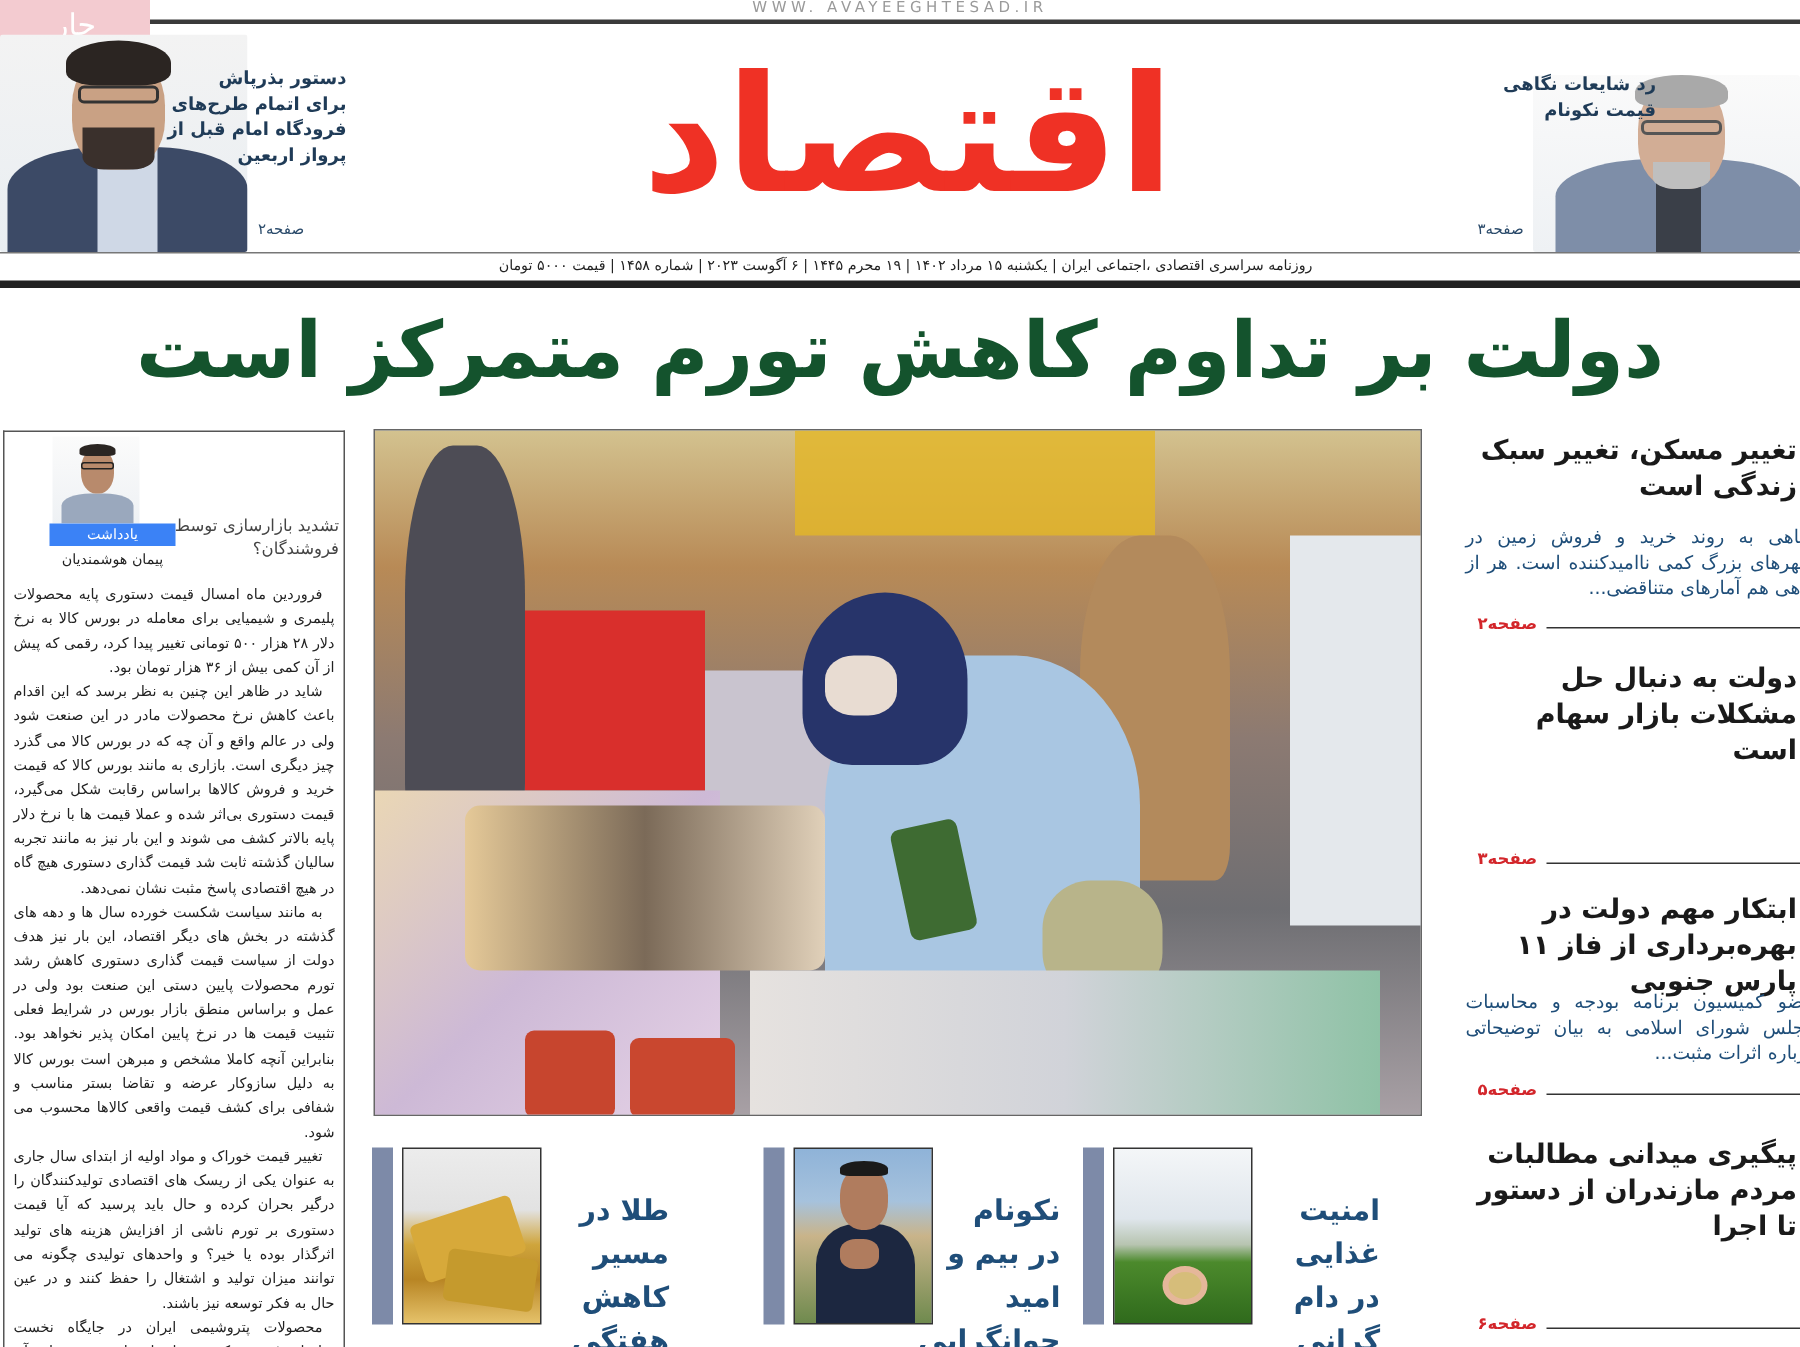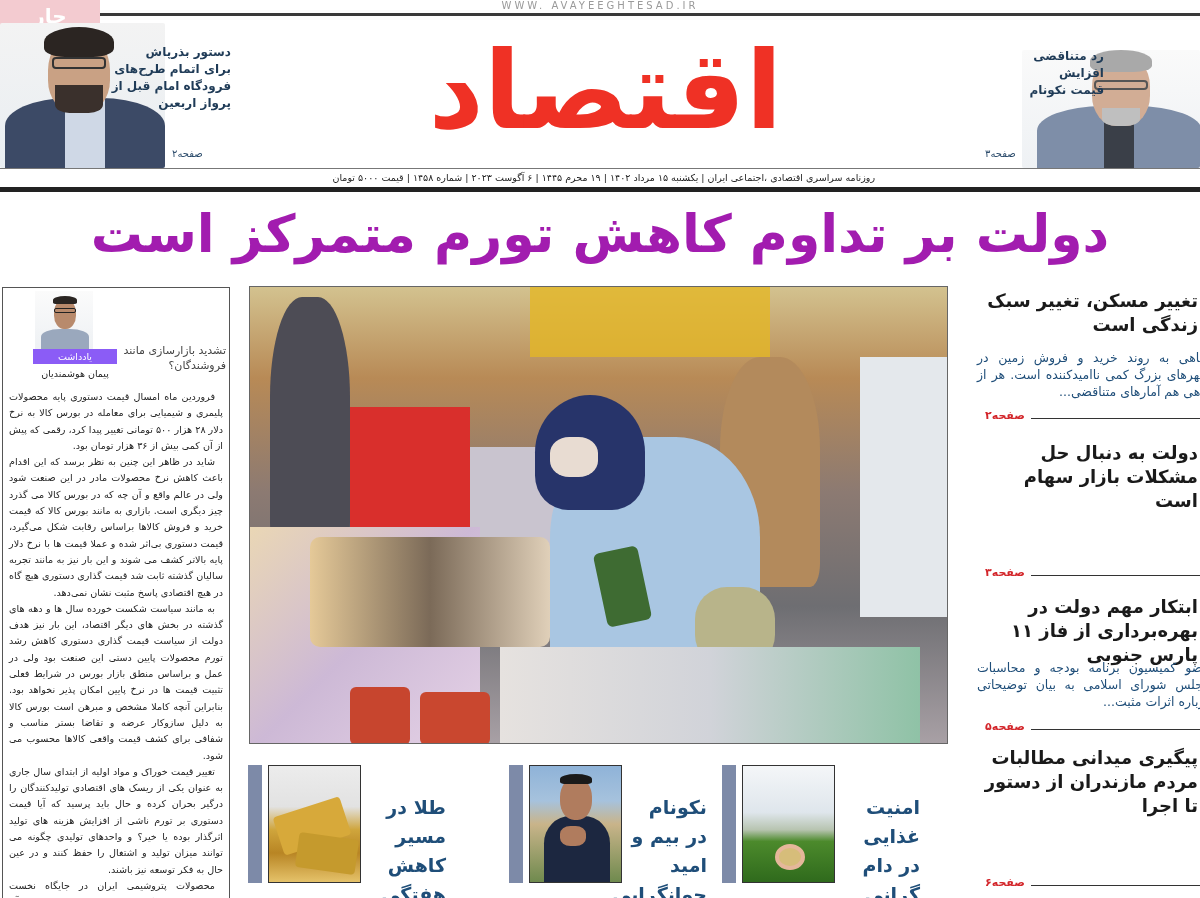--- a/index.html
+++ b/index.html
@@ -6,21 +6,21 @@
   html, body { width: 1200px; height: 898px; overflow: hidden; background: #ffffff; }
   body { position: relative; font-family: "DejaVu Sans", sans-serif; color: #1a1a1a; direction: rtl; }
 
   .abs { position: absolute; }
 
   
   .site-url { left: 0; width: 1200px; top: 0; text-align: center; direction: ltr; font-family: "DejaVu Sans", sans-serif;
     font-size: 10px; letter-spacing: 3px; color: #9a9a9a; }
   .rule-top { left: 100px; right: 0; top: 13px; height: 3px; background: #3a3a3a; }
   .corner-logo { left: 0; top: 0; width: 100px; height: 33px; background: #f2c3c8; opacity: .85; }
-  .corner-logo span { display:block; color:#fff; font-weight:bold; font-size:20px; text-align:center; line-height:33px; }
+  .corner-logo span { display:block; color:#fff; font-weight:normal; font-size:20px; text-align:center; line-height:33px; }
 
   
   .masthead { left: 238px; top: 28px; width: 735px; height: 125px; display:flex; align-items:center; justify-content:center; direction: rtl; }
   .masthead .m-black { font-family: "DejaVu Sans", sans-serif; font-weight: bold; font-size: 108px; color: #231f20; letter-spacing: -4px; line-height: 1; }
   .masthead .m-red { font-family: "DejaVu Sans", sans-serif; font-weight: bold; font-size: 108px; color: #ef3125; letter-spacing: -4px; line-height: 1; }
 
   .side-teaser { top: 22px; height: 146px; }
   .side-teaser .photo { position:absolute; bottom: 0; border-radius: 2px; overflow: hidden; }
   .side-teaser .t-text { position:absolute; font-size: 12px; line-height: 17px; color: #1f3b57; font-weight: bold; }
   .side-teaser .page { position:absolute; font-size: 10px; color: #2a4a6a; }
@@ -28,26 +28,26 @@
   .person { width: 100%; height: 100%; position: relative; background: linear-gradient(#f3f3f3, #e9eef2); }
   .person .head { position:absolute; border-radius: 45% 45% 42% 42%; background: #c9a184; }
   .person .hair { position:absolute; border-radius: 50% 50% 30% 30%; }
   .person .suit { position:absolute; border-radius: 40% 40% 0 0; }
   .person .shirt { position:absolute; }
 
   .rule-mid { left: 0; right: 0; top: 168px; height: 1px; background: #777; }
   .dateline { left: 330px; width: 545px; top: 172px; font-size: 9.5px; color: #222; white-space: nowrap; text-align: right; }
   .rule-thick { left: 0; right: 0; top: 187px; height: 5px; background: #222; }
 
-  .headline { left: 0; right: 0; top: 194px; height: 80px; text-align: center; font-weight: bold; font-size: 52px; color: #a21caf; letter-spacing: -1px; line-height: 80px; }
+  .headline { left: 0; right: 0; top: 194px; height: 80px; text-align: center; font-weight: bold; font-size: 52px; color: #14532d; letter-spacing: -1px; line-height: 80px; }
 
   
   .oped { left: 2px; top: 287px; width: 228px; height: 611px; border: 1px solid #555; border-bottom: none; background: #fff; }
   .oped .portrait { position:absolute; left: 32px; top: 3px; width: 58px; height: 58px; background: linear-gradient(#fbfbfb,#eef1f4); overflow:hidden; }
-  .oped .tag { position:absolute; left: 30px; top: 61px; width: 84px; height: 15px; background: #8b5cf6; color:#fff; font-size: 9.5px; text-align:center; line-height:15px; }
+  .oped .tag { position:absolute; left: 30px; top: 61px; width: 84px; height: 15px; background: #3b82f6; color:#fff; font-size: 9.5px; text-align:center; line-height:15px; }
   .oped .author { position:absolute; left: 30px; top: 80px; width: 84px; font-size: 9.5px; text-align: center; color:#222; }
   .oped .title { position:absolute; left: 95px; top: 55px; width: 128px; font-size: 11px; line-height: 15px; color: #444; text-align: right; }
   .oped .body { position:absolute; left: 6px; right: 6px; top: 101px; font-size: 9.6px; line-height: 16.3px; color: #222; text-align: justify; text-align-last: right; }
   .oped .body p { text-indent: 8px; }
 
   
   .main-photo { left: 249px; top: 286px; width: 699px; height: 458px; border: 1px solid #666; overflow: hidden;
     background: linear-gradient(180deg, #d3c28f 0%, #b88a56 20%, #8c7a72 45%, #6e6e72 70%, #a8a0a5 100%); }
 
   
@@ -104,42 +104,42 @@
     <div class="person" style="background:linear-gradient(#fafafa,#eef1f4);">
       <div class="suit" style="left:15px;bottom:0;width:165px;height:62px;background:#7e8ea8;"></div>
       <div class="shirt" style="left:82px;bottom:0;width:30px;height:62px;background:#3a3f48;"></div>
       <div class="head" style="left:70px;top:4px;width:58px;height:72px;background:#d2ad95;"></div>
       <div class="hair" style="left:68px;top:0px;width:62px;height:22px;background:#a9a9a9;"></div>
       <div style="position:absolute;left:72px;top:30px;width:54px;height:10px;border:2px solid #555;border-radius:4px;"></div>
       <div style="position:absolute;left:80px;top:58px;width:38px;height:18px;background:#bfbfbf;border-radius:0 0 40% 40%;"></div>
     </div>
   </div>
   <div class="t-text" style="right:96px;top:26px;width:110px;color:#1f3b57;">
-    <div>رد متناقضی افزایش</div>
+    <div>رد شایعات نگاهی</div>
     <div>قیمت نکونام</div>
   </div>
   <div class="page" style="left:5px;top:126px;">صفحه۳</div>
 </div>
 
 <div class="abs rule-mid"></div>
 <div class="abs dateline">روزنامه سراسری اقتصادی ،اجتماعی ایران | یکشنبه ۱۵ مرداد ۱۴۰۲ | ۱۹ محرم ۱۴۴۵ | ۶ آگوست ۲۰۲۳ | شماره ۱۴۵۸ | قیمت ۵۰۰۰ تومان</div>
 <div class="abs rule-thick"></div>
 
 <h1 class="abs headline">دولت بر تداوم کاهش تورم متمرکز است</h1>
 
 <div class="abs oped">
   <div class="portrait">
     <div style="position:absolute;left:6px;bottom:0;width:48px;height:20px;background:#9aa8bd;border-radius:40% 40% 0 0;"></div>
     <div style="position:absolute;left:19px;top:8px;width:22px;height:30px;background:#b88a6c;border-radius:45%;"></div>
     <div style="position:absolute;left:18px;top:5px;width:24px;height:8px;background:#2a2522;border-radius:50% 50% 20% 20%;"></div>
     <div style="position:absolute;left:19px;top:17px;width:22px;height:5px;border:1px solid #222;border-radius:2px;"></div>
   </div>
   <div class="tag">یادداشت</div>
   <div class="author">پیمان هوشمندیان</div>
-  <div class="title">تشدید بازارسازی مانند فروشندگان؟</div>
+  <div class="title">تشدید بازارسازی توسط فروشندگان؟</div>
   <div class="body">
     <p>فروردین ماه امسال قیمت دستوری پایه محصولات پلیمری و شیمیایی برای معامله در بورس کالا به نرخ دلار ۲۸ هزار ۵۰۰ تومانی تغییر پیدا کرد، رقمی که پیش از آن کمی بیش از ۳۶ هزار تومان بود.</p>
     <p>شاید در ظاهر این چنین به نظر برسد که این اقدام باعث کاهش نرخ محصولات مادر در این صنعت شود ولی در عالم واقع و آن چه که در بورس کالا می گذرد چیز دیگری است. بازاری به مانند بورس کالا که قیمت خرید و فروش کالاها براساس رقابت شکل می‌گیرد، قیمت دستوری بی‌اثر شده و عملا قیمت ها با نرخ دلار پایه بالاتر کشف می شوند و این بار نیز به مانند تجربه سالیان گذشته ثابت شد قیمت گذاری دستوری هیچ گاه در هیچ اقتصادی پاسخ مثبت نشان نمی‌دهد.</p>
     <p>به مانند سیاست شکست خورده سال ها و دهه های گذشته در بخش های دیگر اقتصاد، این بار نیز هدف دولت از سیاست قیمت گذاری دستوری کاهش رشد تورم محصولات پایین دستی این صنعت بود ولی در عمل و براساس منطق بازار بورس در شرایط فعلی تثبیت قیمت ها در نرخ پایین امکان پذیر نخواهد بود. بنابراین آنچه کاملا مشخص و مبرهن است بورس کالا به دلیل سازوکار عرضه و تقاضا بستر مناسب و شفافی برای کشف قیمت واقعی کالاها محسوب می شود.</p>
     <p>تغییر قیمت خوراک و مواد اولیه از ابتدای سال جاری به عنوان یکی از ریسک های اقتصادی تولیدکنندگان را درگیر بحران کرده و حال باید پرسید که آیا قیمت دستوری بر تورم ناشی از افزایش هزینه های تولید اثرگذار بوده یا خیر؟ و واحدهای تولیدی چگونه می توانند میزان تولید و اشتغال را حفظ کنند و در عین حال به فکر توسعه نیز باشند.</p>
     <p>محصولات پتروشیمی ایران در جایگاه نخست صادرات غیرنفتی کشور قرار دارد. از همین رو تاثیر آن بر اقتصاد کشور بر کسی پوشیده نیست.</p>
 
   </div>
 </div>
 
@@ -185,21 +185,21 @@
   <div class="story" style="top:304px;height:150px;">
     <div class="redbar" style="top:8px;height:44px;"></div>
     <h3 style="top:6px;">ابتکار مهم دولت در بهره‌برداری از فاز ۱۱ پارس جنوبی</h3>
     <div class="lead" style="top:70px;">عضو کمیسیون برنامه بودجه و محاسبات مجلس شورای اسلامی به بیان توضیحاتی درباره اثرات مثبت...</div>
     <div class="pg" style="top:131px;">صفحه۵</div>
     <div class="line" style="top:140px;"></div>
   </div>
 
   <div class="story" style="top:457px;height:156px;">
     <div class="redbar" style="top:8px;height:44px;"></div>
-    <h3 style="top:4px;">پیگیری میدانی مطالبات مردم مازندران از دستور تا اجرا</h3>
+    <h3 style="top:16px;">پیگیری میدانی مطالبات مردم مازندران از دستور تا اجرا</h3>
     <div class="pg" style="top:134px;">صفحه۶</div>
     <div class="line" style="top:143px;"></div>
   </div>
 </div>
 
 <div class="abs teaser" style="left:248px;width:220px;">
   <div class="bar"></div>
   <div class="pic" style="background:linear-gradient(180deg,#ececec 0%,#e2e2e2 35%,#cfa53c 55%,#b88524 75%,#e5c26a 100%);">
     <div style="position:absolute;left:8px;top:40px;width:70px;height:40px;background:#d7a93a;transform:rotate(-18deg);border-radius:4px;"></div>
     <div style="position:absolute;left:28px;top:70px;width:60px;height:35px;background:#c59a2d;transform:rotate(8deg);border-radius:4px;"></div>

